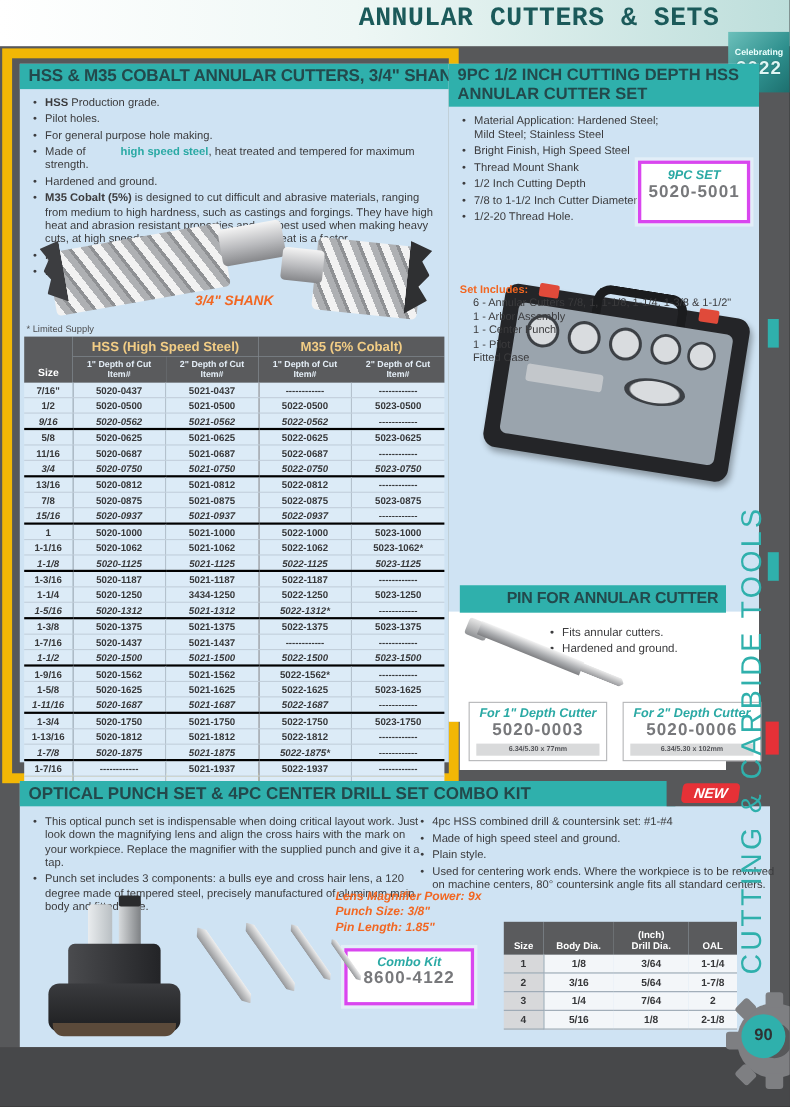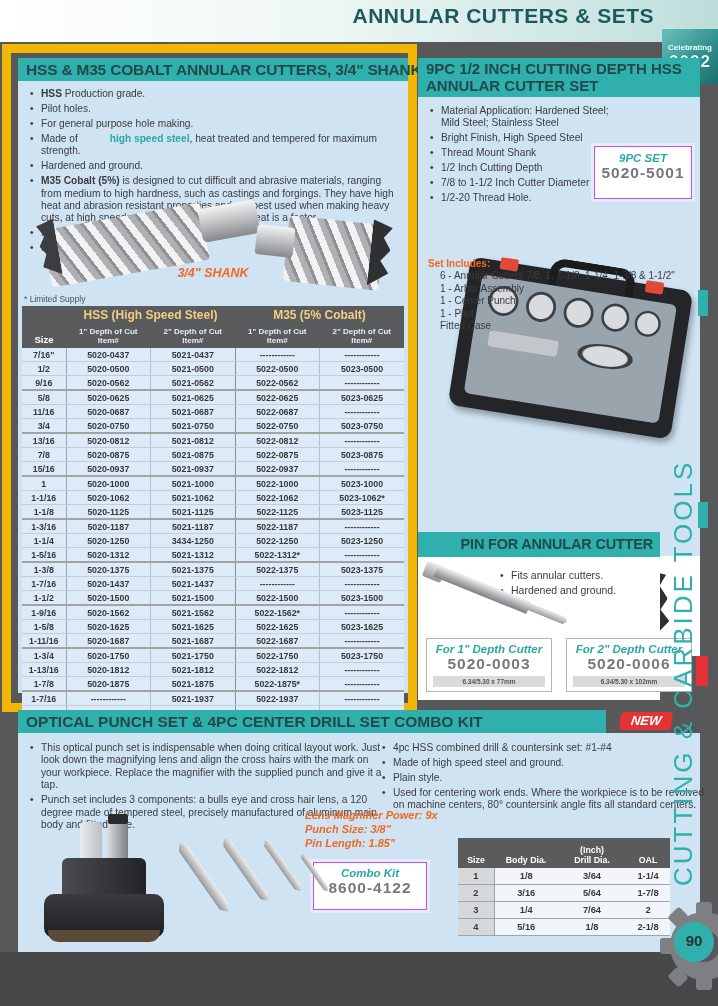--- a/index.html
+++ b/index.html
@@ -2,22 +2,22 @@
 <html><head>
 <meta charset="utf-8">
 <style>
   html,body{margin:0;padding:0;background:#2b2b2b;}
   .page{position:relative;width:718px;height:1006px;background:#57585a;overflow:hidden;
         font-family:"Liberation Sans",sans-serif;-webkit-font-smoothing:antialiased;}
 
   
   .top-banner{position:absolute;left:0;top:0;width:718px;height:42px;
     background:linear-gradient(90deg,#ffffff 0%,#eef7f5 45%,#bddedb 100%);}
-  .page-title{position:absolute;right:64px;top:4px;font-size:21px;font-weight:bold;
-    color:#1b5a5a;letter-spacing:.5px;white-space:nowrap;}
+  .page-title{position:absolute;right:64px;top:4px;font-size:24px;font-weight:bold;
+    color:#1b5a5a;letter-spacing:.5px;white-space:nowrap;font-family:Liberation Mono, monospace;}
   .celebrating{position:absolute;right:0;top:0;width:56px;height:55px;text-align:center;
     background:linear-gradient(135deg,#6cc0bb 0%,#2e8f8d 60%,#1c6f6e 100%);color:#eafffd;margin-top:29px;}
   .celebrating .c1{font-size:8px;margin-top:14px;font-weight:bold;}
   .celebrating .c2{font-size:17px;font-weight:bold;letter-spacing:1px;color:#dff6f4;
     text-shadow:0 0 1px #0c4a49;}
 
   
   .highlight-frame{position:absolute;left:2px;top:44px;width:415px;height:668px;
     box-sizing:border-box;border:9px solid #f2b705;}
 
@@ -45,27 +45,27 @@
   .cutters{position:absolute;left:4px;top:248px;width:382px;table-layout:fixed;}
   .cutters th{background:#5a5b5d;}
   .cutters .gh{color:#f2cd85;font-size:12px;font-weight:bold;height:16px;}
   .cutters .sh{color:#e4eef7;font-size:8px;font-weight:bold;line-height:1.15;height:22px;}
   .cutters .szh{color:#ffffff;font-size:9.5px;font-weight:bold;vertical-align:bottom;padding-bottom:3px;}
   .cutters td{background:#dcebf7;color:#37383a;font-weight:bold;font-size:8.8px;
     text-align:center;height:13px;padding:0;border-bottom:1px solid #c2cfdb;}
   .cutters td:first-child{border-right:1px solid #9aa7b2;}
   .cutters td:nth-child(2),.cutters td:nth-child(4){border-right:1px solid #b4c1cd;}
   .cutters td:nth-child(3){border-right:1.5px solid #8d8e90;}
-  .cutters tr.g3 td{border-bottom:2px solid #a3a3a3;}
-
-  
-  .panel-9pc{left:418px;top:58px;width:282px;height:598px;}
+  .cutters tr.g3 td{border-bottom:2px solid #000000;font-style:italic;}
+
+  
+  .panel-9pc{left:408px;top:58px;width:282px;height:598px;}
   .panel-9pc .bar{padding:2px 0 3px 8px;font-size:15px;line-height:17px;}
   .panel-9pc .bullets{width:186px;padding-top:8px;}
-  .itembox{position:absolute;background:#fff;border:1px solid #d946ef;text-align:center;
+  .itembox{position:absolute;background:#fff;border:3px solid #d946ef;text-align:center;
     box-shadow:0 0 0 3px #ffffff66;}
   .box-9pc{right:8px;top:88px;width:96px;height:46px;padding-top:5px;}
   .box-label{color:#2aa9a4;font-style:italic;font-weight:bold;font-size:11.5px;}
   .box-num{color:#77787b;font-weight:bold;font-size:15.5px;letter-spacing:1px;}
   .set-includes{position:absolute;left:10px;top:200px;font-size:10px;color:#3b3b3d;z-index:3;}
   .set-includes .si-head{color:#f26722;font-weight:bold;margin-bottom:1px;}
   .set-includes .si-line{margin-left:12px;line-height:1.25;}
   .photo-strip{position:absolute;left:0;bottom:0;width:282px;height:100px;background:#fff;}
 
   

